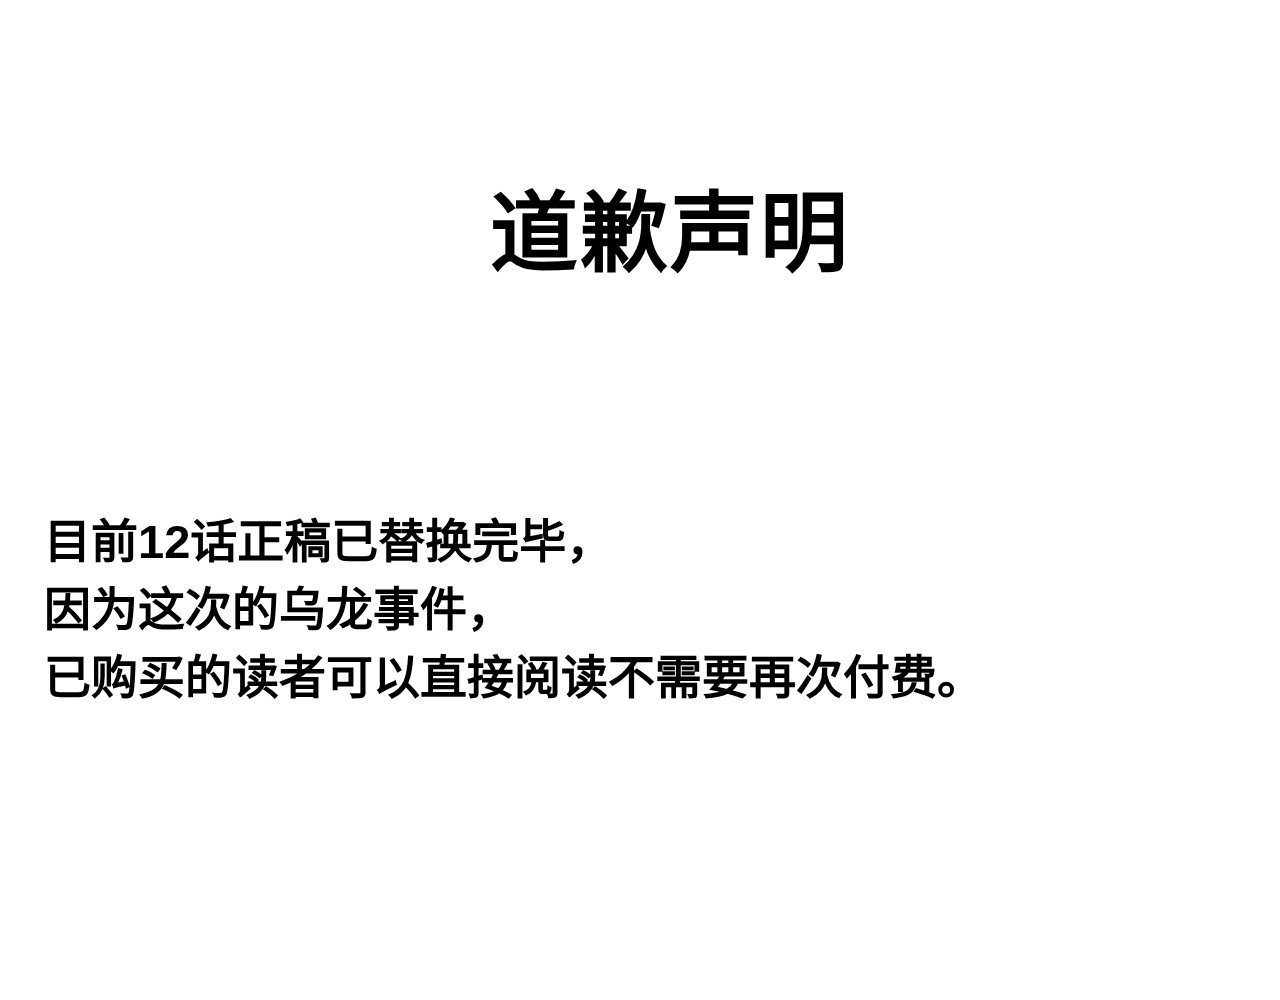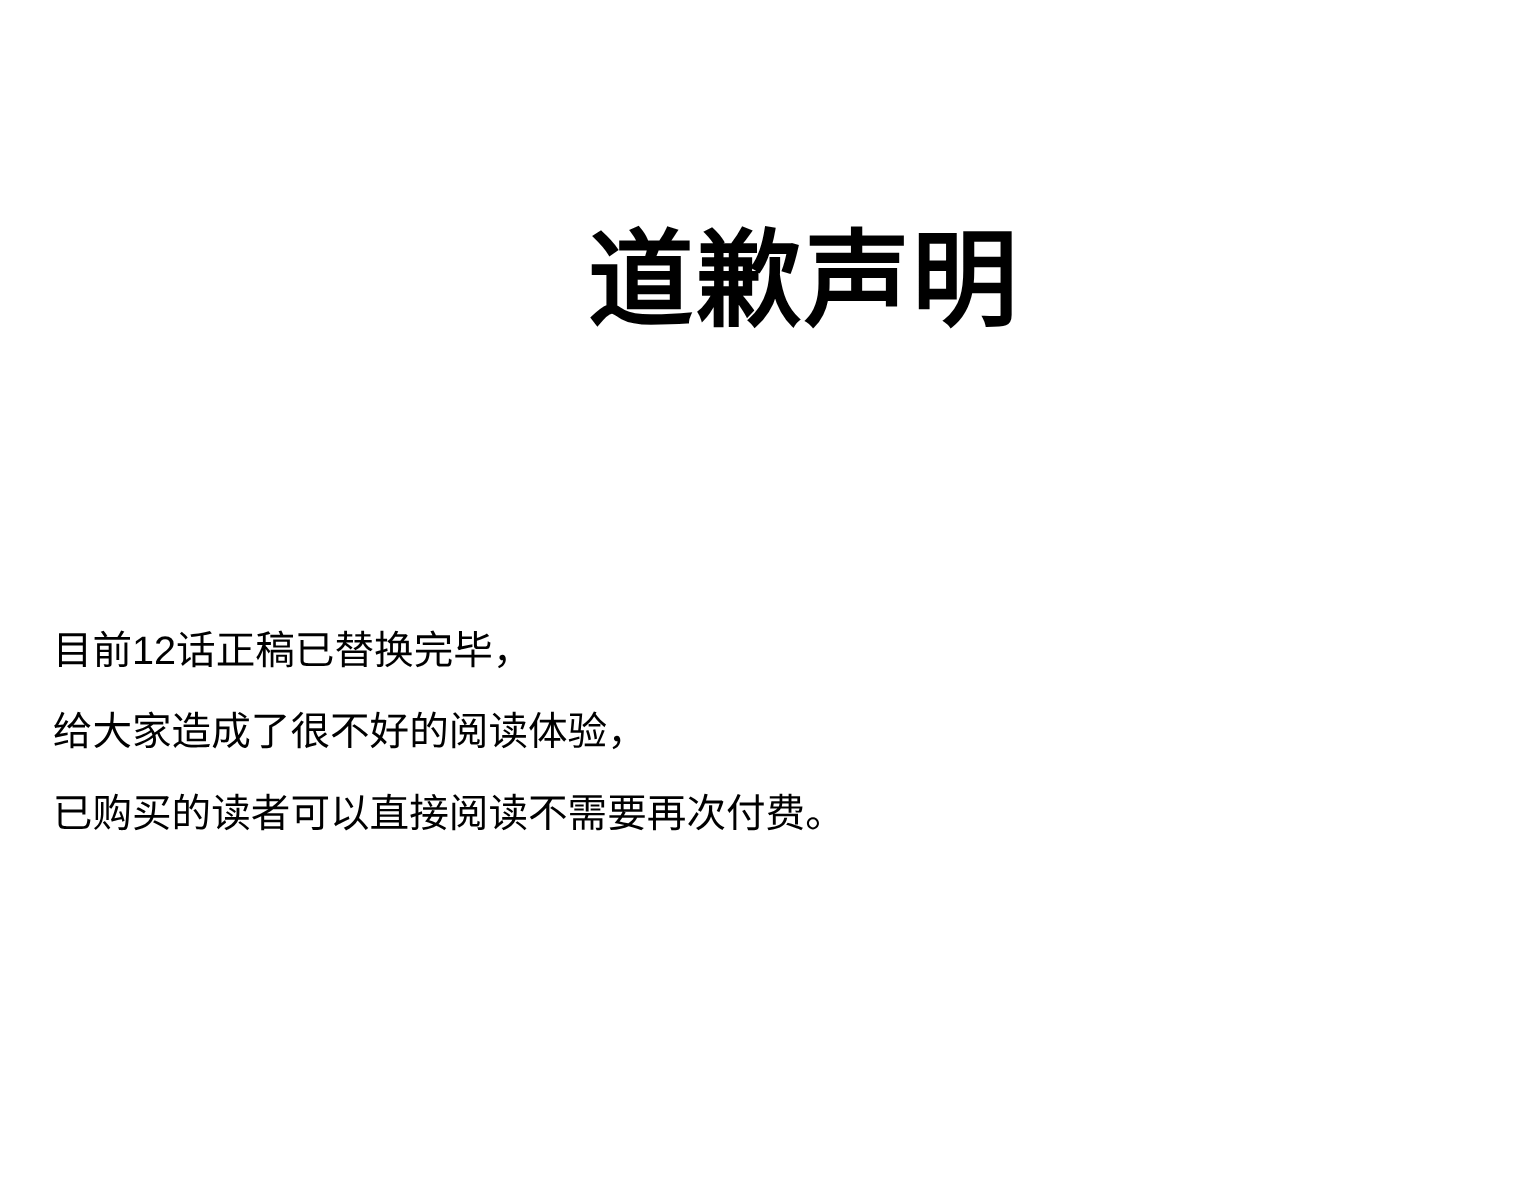--- a/index.html
+++ b/index.html
@@ -35,34 +35,34 @@
     white-space: nowrap;
     margin-left: 30px;
   }
   .body-block {
     position: absolute;
     top: 508px;
     left: 44px;
     width: 1200px;
   }
   .body-line {
-    font-size: 33px;
+    font-size: 47px;
     line-height: 68px;
-    font-weight: 400;
+    font-weight: 700;
     color: #000000;
     white-space: nowrap;
     letter-spacing: 0px;
   }
 </style>
 </head>
 <body>
 
 <div class="page">
 
   <div class="title">道歉声明</div>
 
   <div class="body-block">
     <div class="body-line">目前12话正稿已替换完毕，</div>
-    <div class="body-line">给大家造成了很不好的阅读体验，</div>
+    <div class="body-line">因为这次的乌龙事件，</div>
     <div class="body-line">已购买的读者可以直接阅读不需要再次付费。</div>
   </div>
 
 </div>
 
 </body></html>

